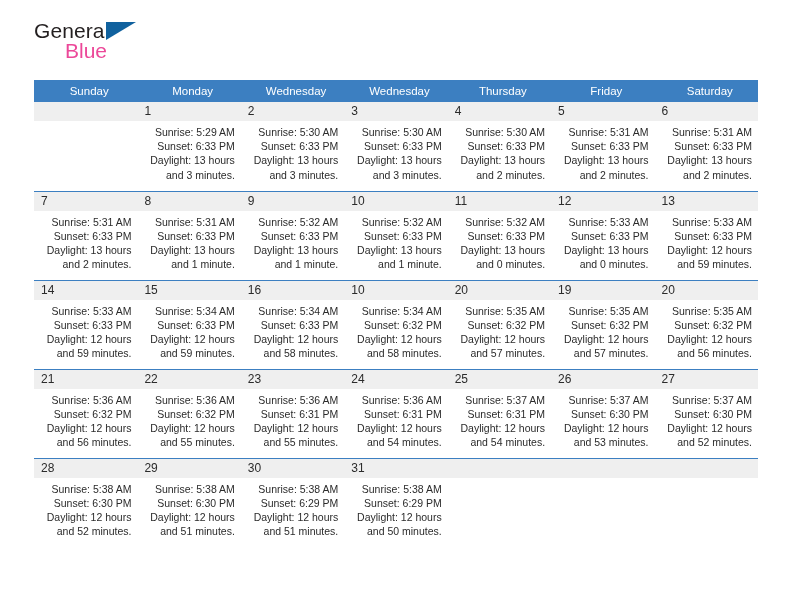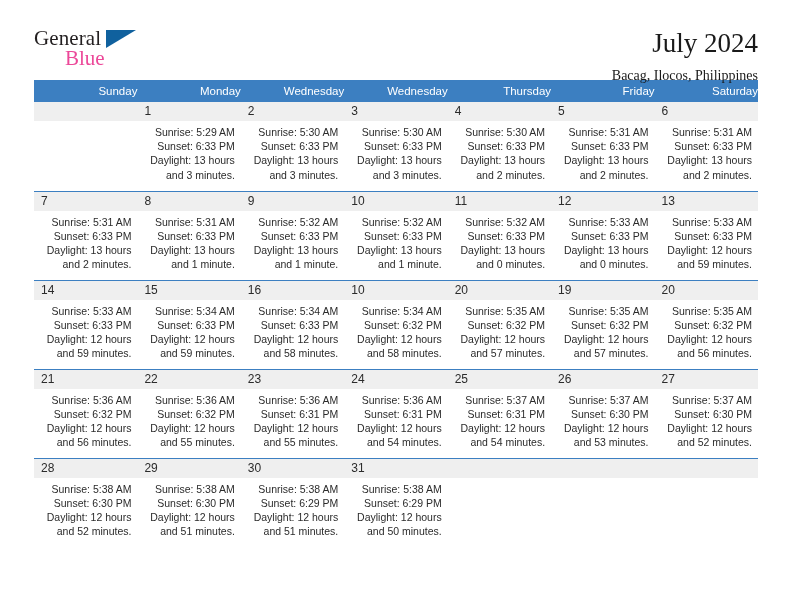--- a/index.html
+++ b/index.html
@@ -12,25 +12,24 @@
   .page {
     position: relative;
     width: 792px;
     height: 612px;
     padding: 0 34px;
   }
 
   
   .topbar {
     display: flex;
-    align-items: flex-start;
+    align-items: center;
     justify-content: space-between;
-    padding-top: 28px;
+    padding-top: 12px;
     height: 74px;
-    font-family: Liberation Serif, serif;
   }
   .logo {
     position: relative;
     width: 130px;
     height: 46px;
     line-height: 1;
   }
   .logo-general {
     font-size: 21px;
     color: #231f20;
@@ -74,21 +73,21 @@
     width: 724px;
     border-collapse: collapse;
     table-layout: fixed;
     margin-top: 6px;
   }
   .cal th {
     background: #3c7fc1;
     color: #ffffff;
     font-size: 11.5px;
     font-weight: normal;
-    text-align: right;
+    text-align: center;
     padding: 5px 0 5px 7px;
     height: 21px;
     border: none;
   }
   .cal td {
     vertical-align: top;
     padding: 0;
     border-top: 1px solid #3c7fc1;
     height: 89px;
     width: 103.4px;
@@ -117,24 +116,20 @@
 </head>
 <body>
 
 <div class="page">
 
   <div class="topbar">
     <div class="logo">
       <span class="logo-general">General</span>
       <span class="logo-tri"></span>
       <span class="logo-blue">Blue</span>
-    </div>
-    <div class="titlewrap">
-      <div class="cal-title">July 2024</div>
-      <div class="cal-sub">Bacag, Ilocos, Philippines</div>
     </div>
   </div>
 
   <table class="cal">
     <thead>
       <tr>
         <th>Sunday</th>
         <th>Monday</th>
         <th>Wednesday</th>
         <th>Wednesday</th>

